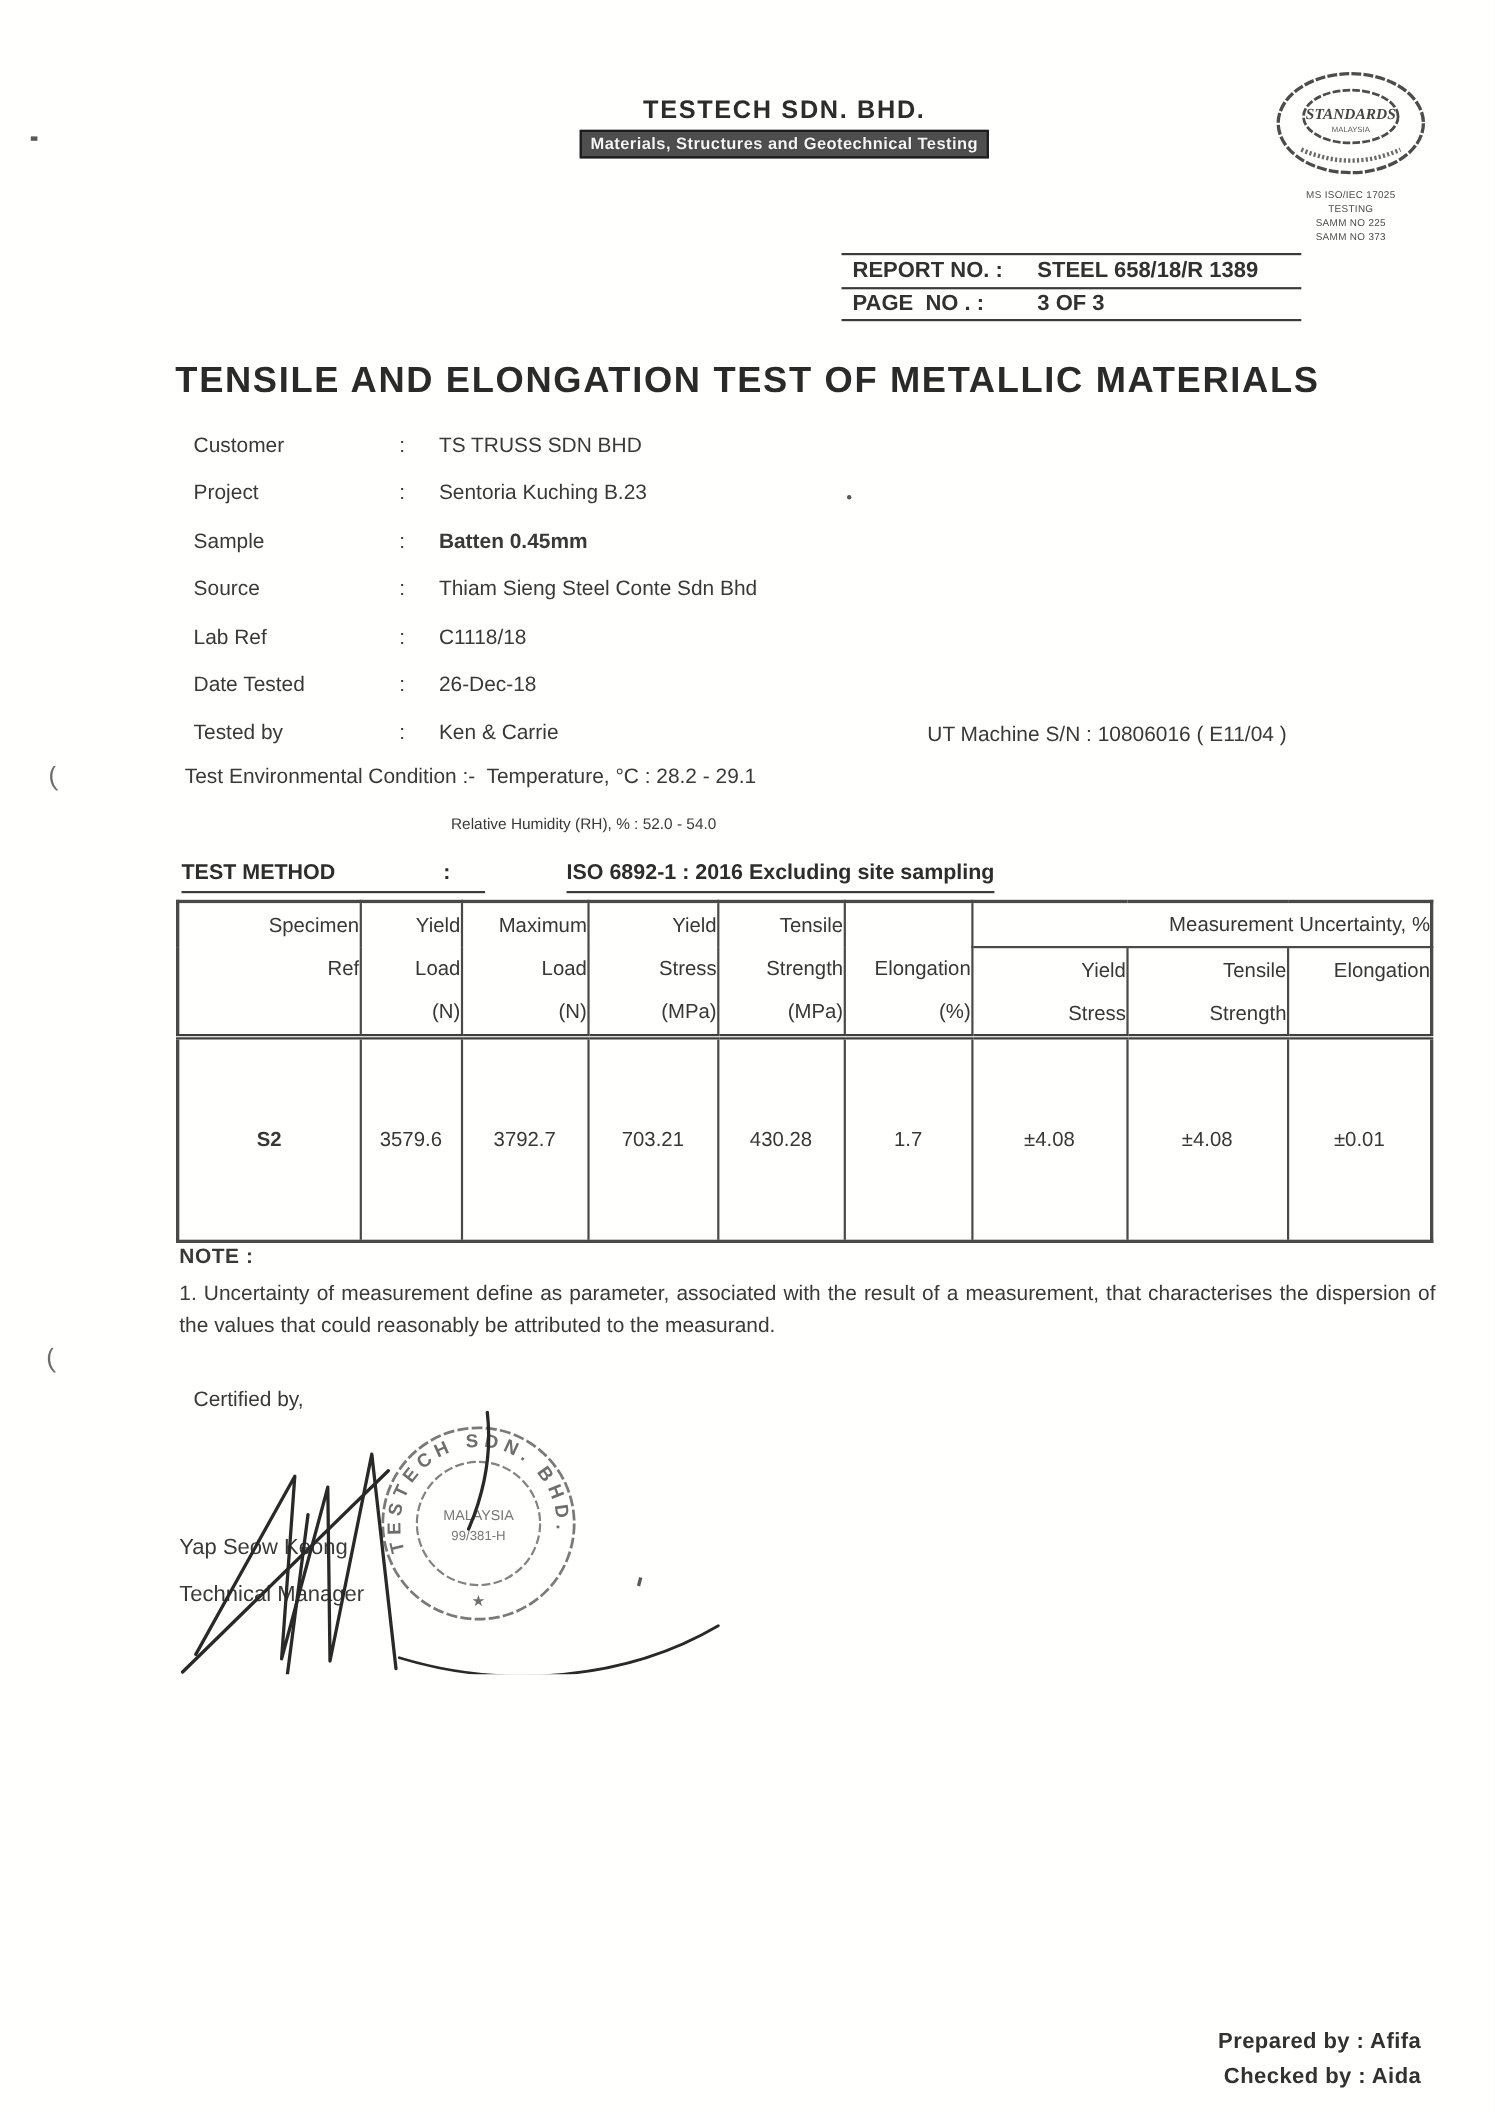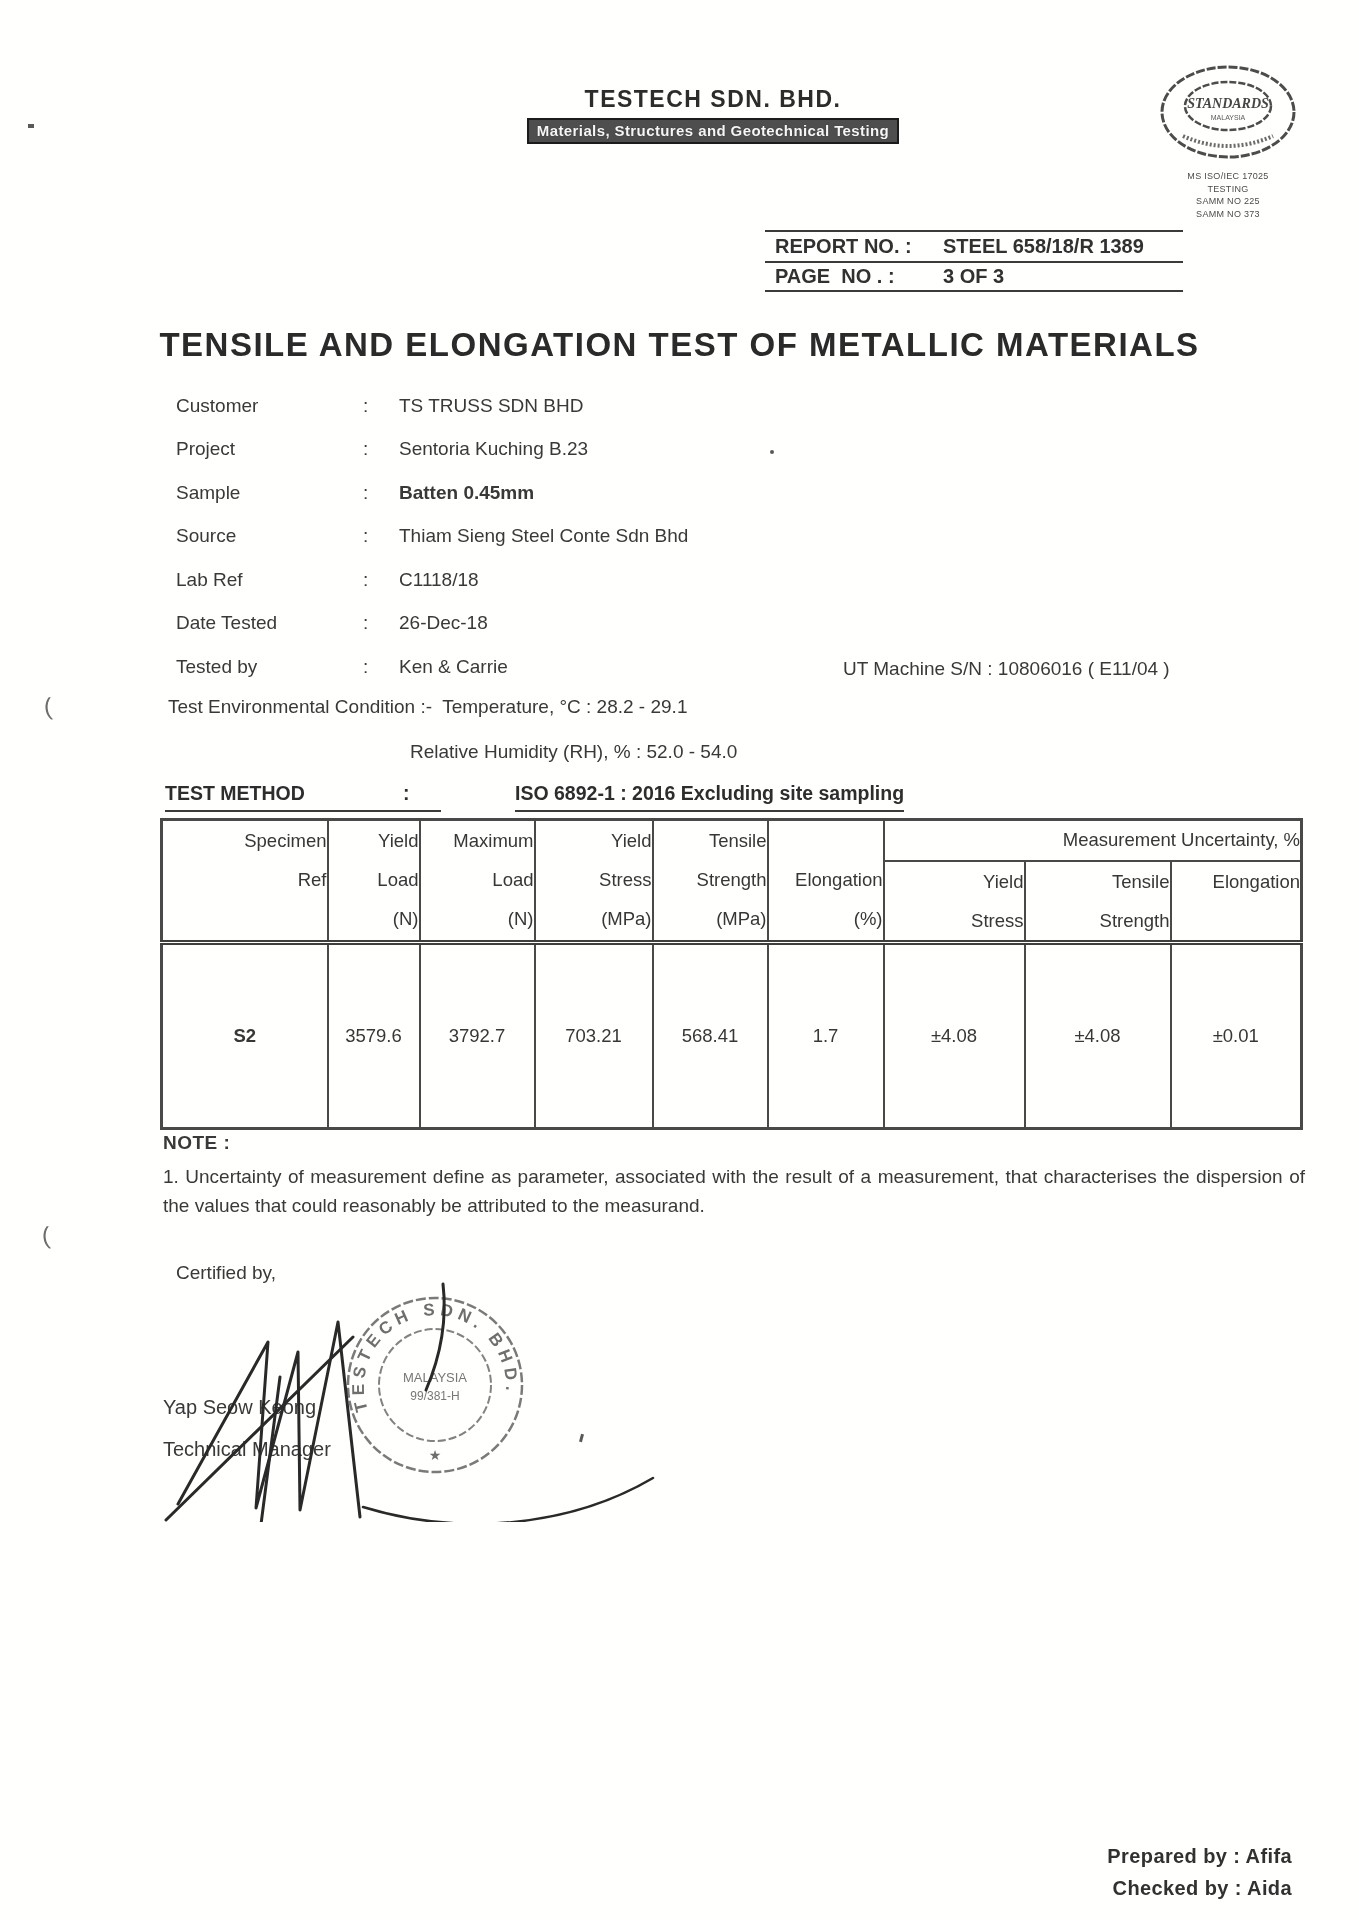--- a/index.html
+++ b/index.html
@@ -31,21 +31,21 @@
   .doc-title { position:absolute; left:0; top:326px; width:100%; text-align:center;
     font-size:33px; font-weight:bold; letter-spacing:1.5px; color:#2c2c2c; }
   
   .info { position:absolute; left:176px; top:384px; font-size:19px; }
   .info-row { display:flex; height:43.5px; align-items:center; }
   .info-label { width:187px; }
   .info-colon { width:36px; }
   .bold { font-weight:bold; }
   .ut-machine { position:absolute; left:843px; top:658px; font-size:19px; }
   .env1 { position:absolute; left:168px; top:696px; font-size:19px; white-space:pre; }
-  .env2 { position:absolute; left:410px; top:741px; font-size:19px; }
+  .env2 { position:absolute; left:410px; top:741px; font-size:14px; }
   
   .test-method { position:absolute; left:165px; top:782px; display:flex; font-size:19.5px; font-weight:bold; color:#2f2f2f; }
   .tm-left { width:276px; border-bottom:2px solid #3c3c3c; padding-bottom:5px; display:flex;gap:48px; }
   .tm-label { width:190px; }
   .tm-value { border-bottom:2px solid #3c3c3c; padding-bottom:5px; margin-left:0px; }
   
   table.results { position:absolute; left:160px; top:818px; width:1140px; border-collapse:collapse;
     table-layout:fixed; font-size:18.5px; color:#383838; }
   table.results, table.results th, table.results td { border:2px solid #4a4a4a; }
   table.results { border-width:3px; }
@@ -223,21 +223,21 @@
           <div class="hl"></div>
         </th>
       </tr>
     </thead>
     <tbody>
       <tr>
         <td class="bold">S2</td>
         <td>3579.6</td>
         <td>3792.7</td>
         <td>703.21</td>
-        <td>568.41</td>
+        <td>430.28</td>
         <td>1.7</td>
         <td>±4.08</td>
         <td>±4.08</td>
         <td>±0.01</td>
       </tr>
     </tbody>
   </table>
 
   <div class="note">
     <div class="note-head">NOTE :</div>

